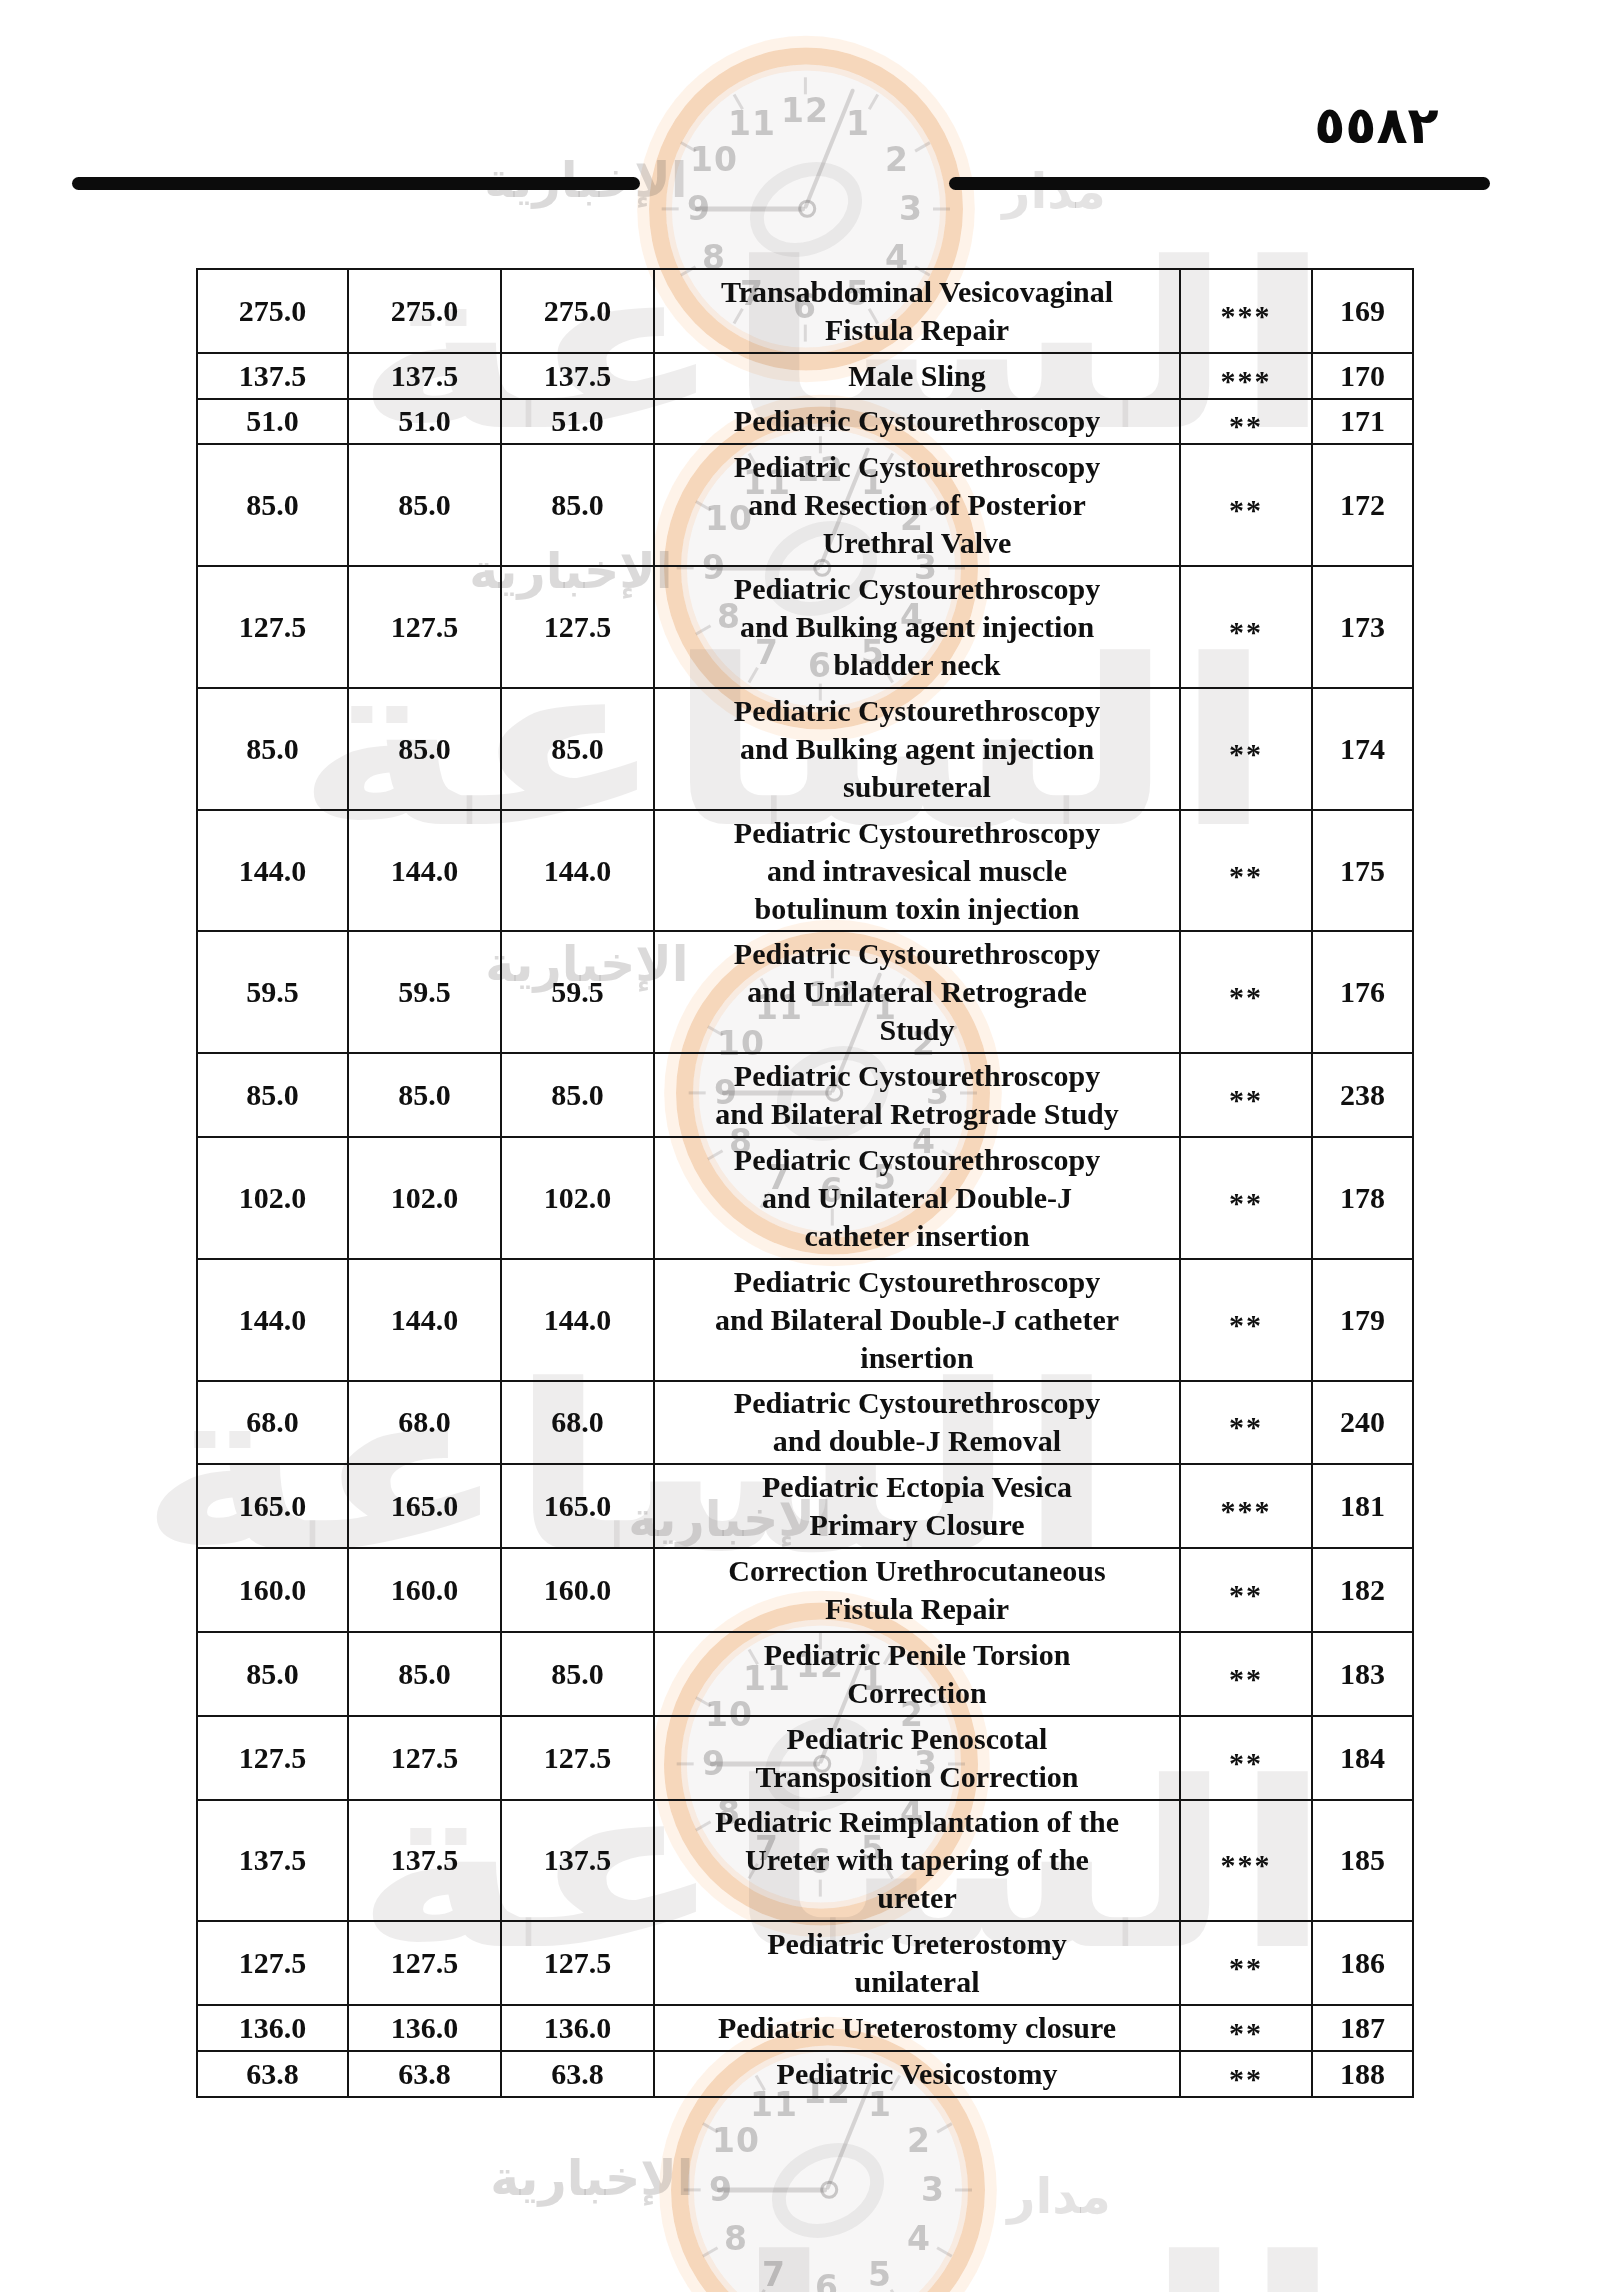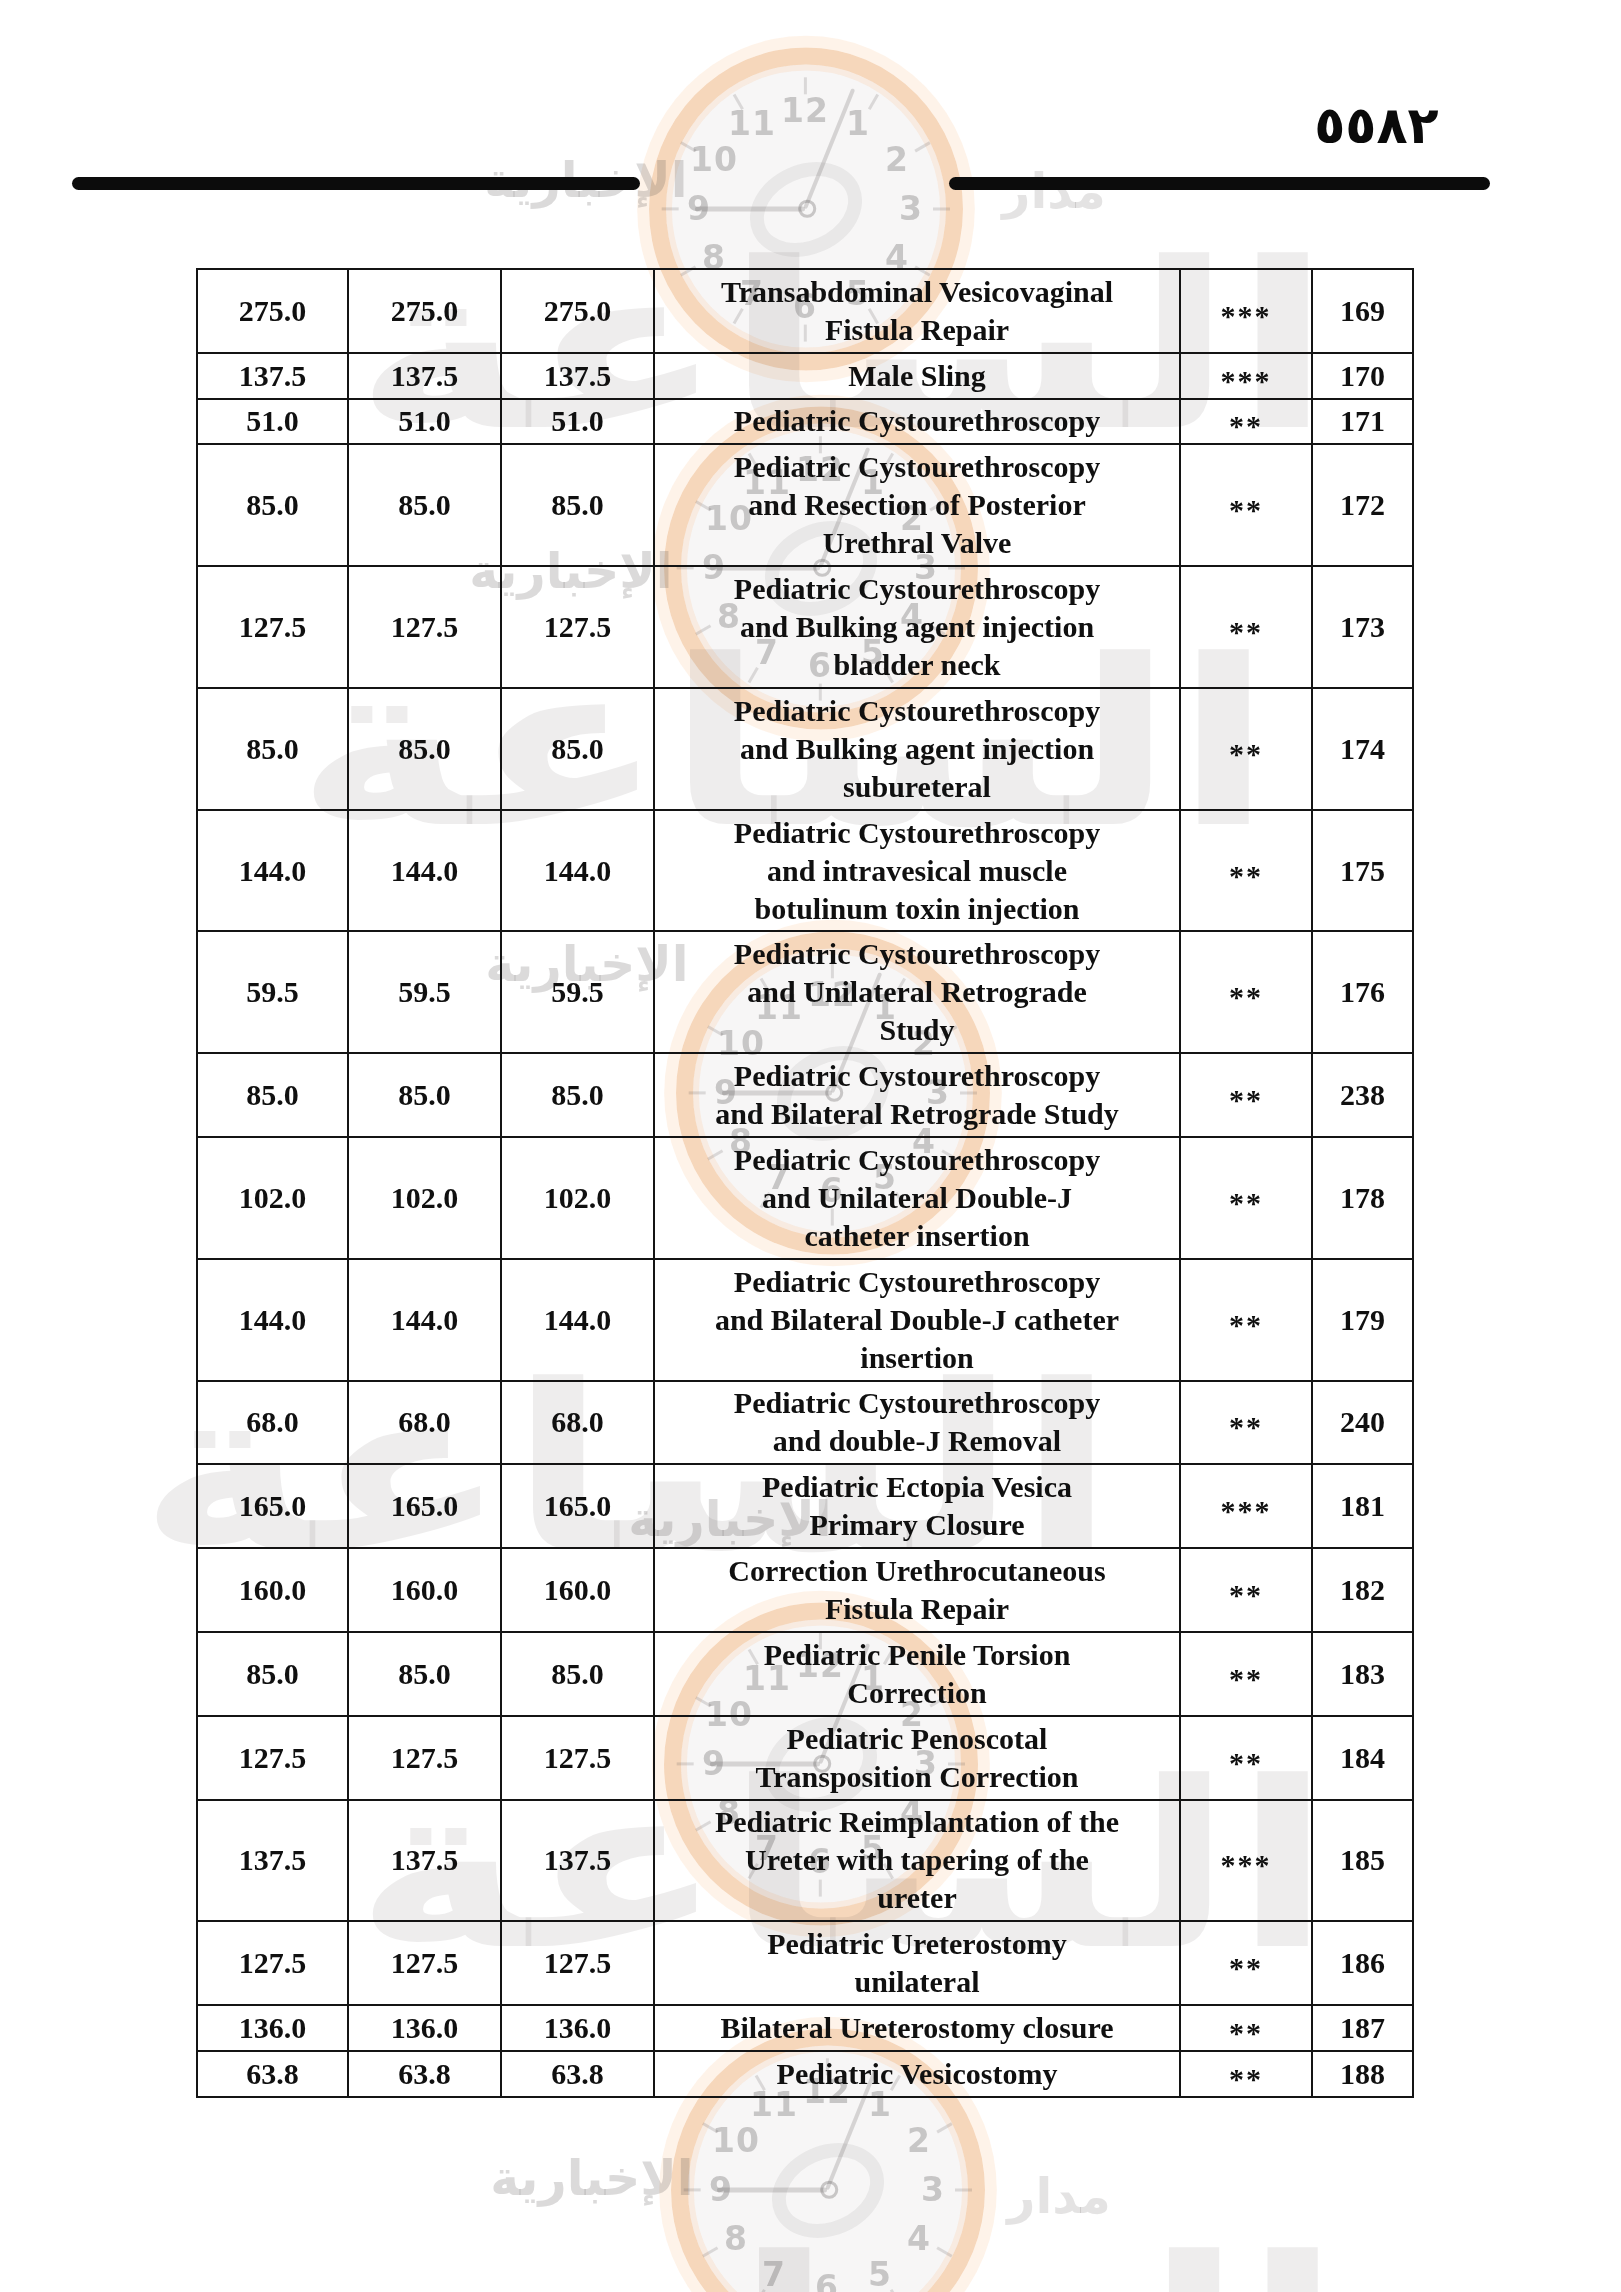--- a/index.html
+++ b/index.html
@@ -439,21 +439,21 @@
             <td>127.5</td>
             <td class="name">Pediatric Ureterostomy
 unilateral</td>
             <td class="stars"><span>**</span></td>
             <td class="num">186</td>
           </tr>
           <tr>
             <td>136.0</td>
             <td>136.0</td>
             <td>136.0</td>
-            <td class="name">Bilateral Ureterostomy closure</td>
+            <td class="name">Pediatric Ureterostomy closure</td>
             <td class="stars"><span>**</span></td>
             <td class="num">187</td>
           </tr>
           <tr>
             <td>63.8</td>
             <td>63.8</td>
             <td>63.8</td>
             <td class="name">Pediatric Vesicostomy</td>
             <td class="stars"><span>**</span></td>
             <td class="num">188</td>

